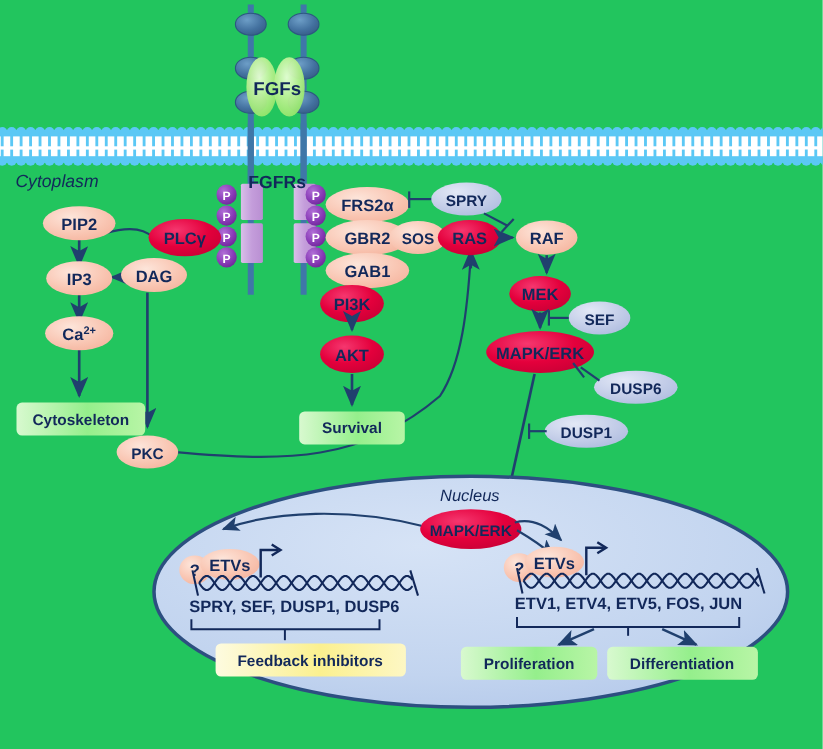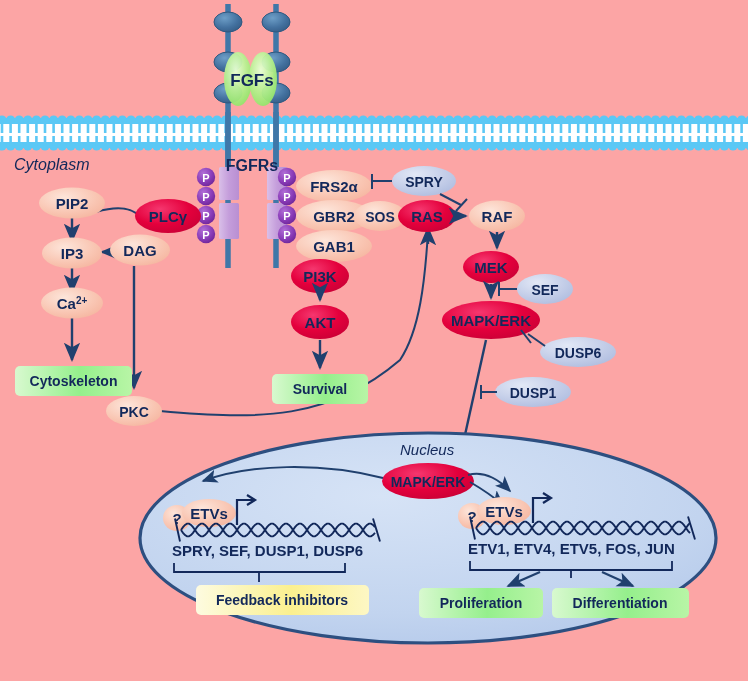--- a/index.html
+++ b/index.html
@@ -1,17 +1,17 @@
 <!DOCTYPE html>
 <html><head>
 <meta charset="utf-8">
 <style>
   html,body{margin:0;padding:0;background:#ffffff;}
   body{width:748px;height:681px;font-family:"Liberation Sans",sans-serif;}
-  #stage{position:relative;width:748px;height:681px;overflow:hidden;background:#fca5a5;}
+  #stage{position:relative;width:748px;height:681px;overflow:hidden;background:#22c55e;}
   svg#canvas{position:absolute;left:0;top:0;width:748px;height:681px;}
   .nodeLabel{font-family:"Liberation Sans",sans-serif;font-weight:bold;fill:#12285a;}
   text{font-family:"Liberation Sans",sans-serif;}
 </style>
 </head>
 <body>
 
 <div id="stage">
 <svg id="canvas" viewBox="0 0 748 681">
   <defs>

